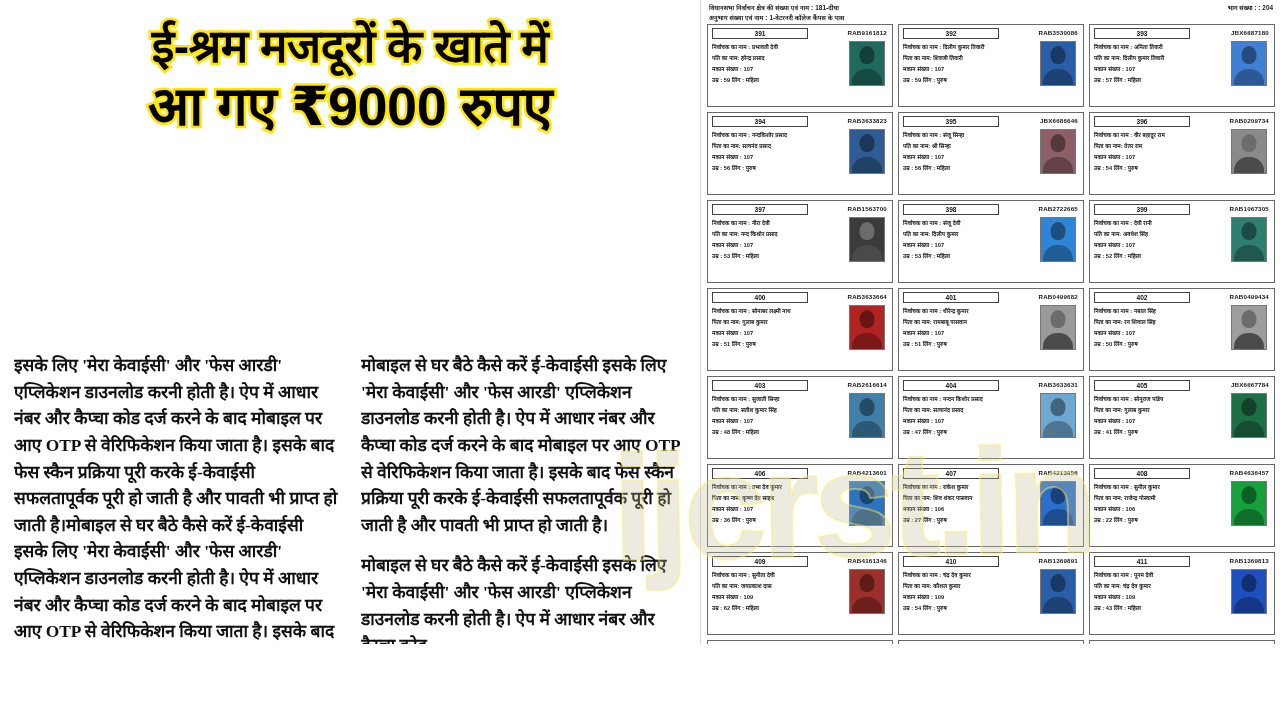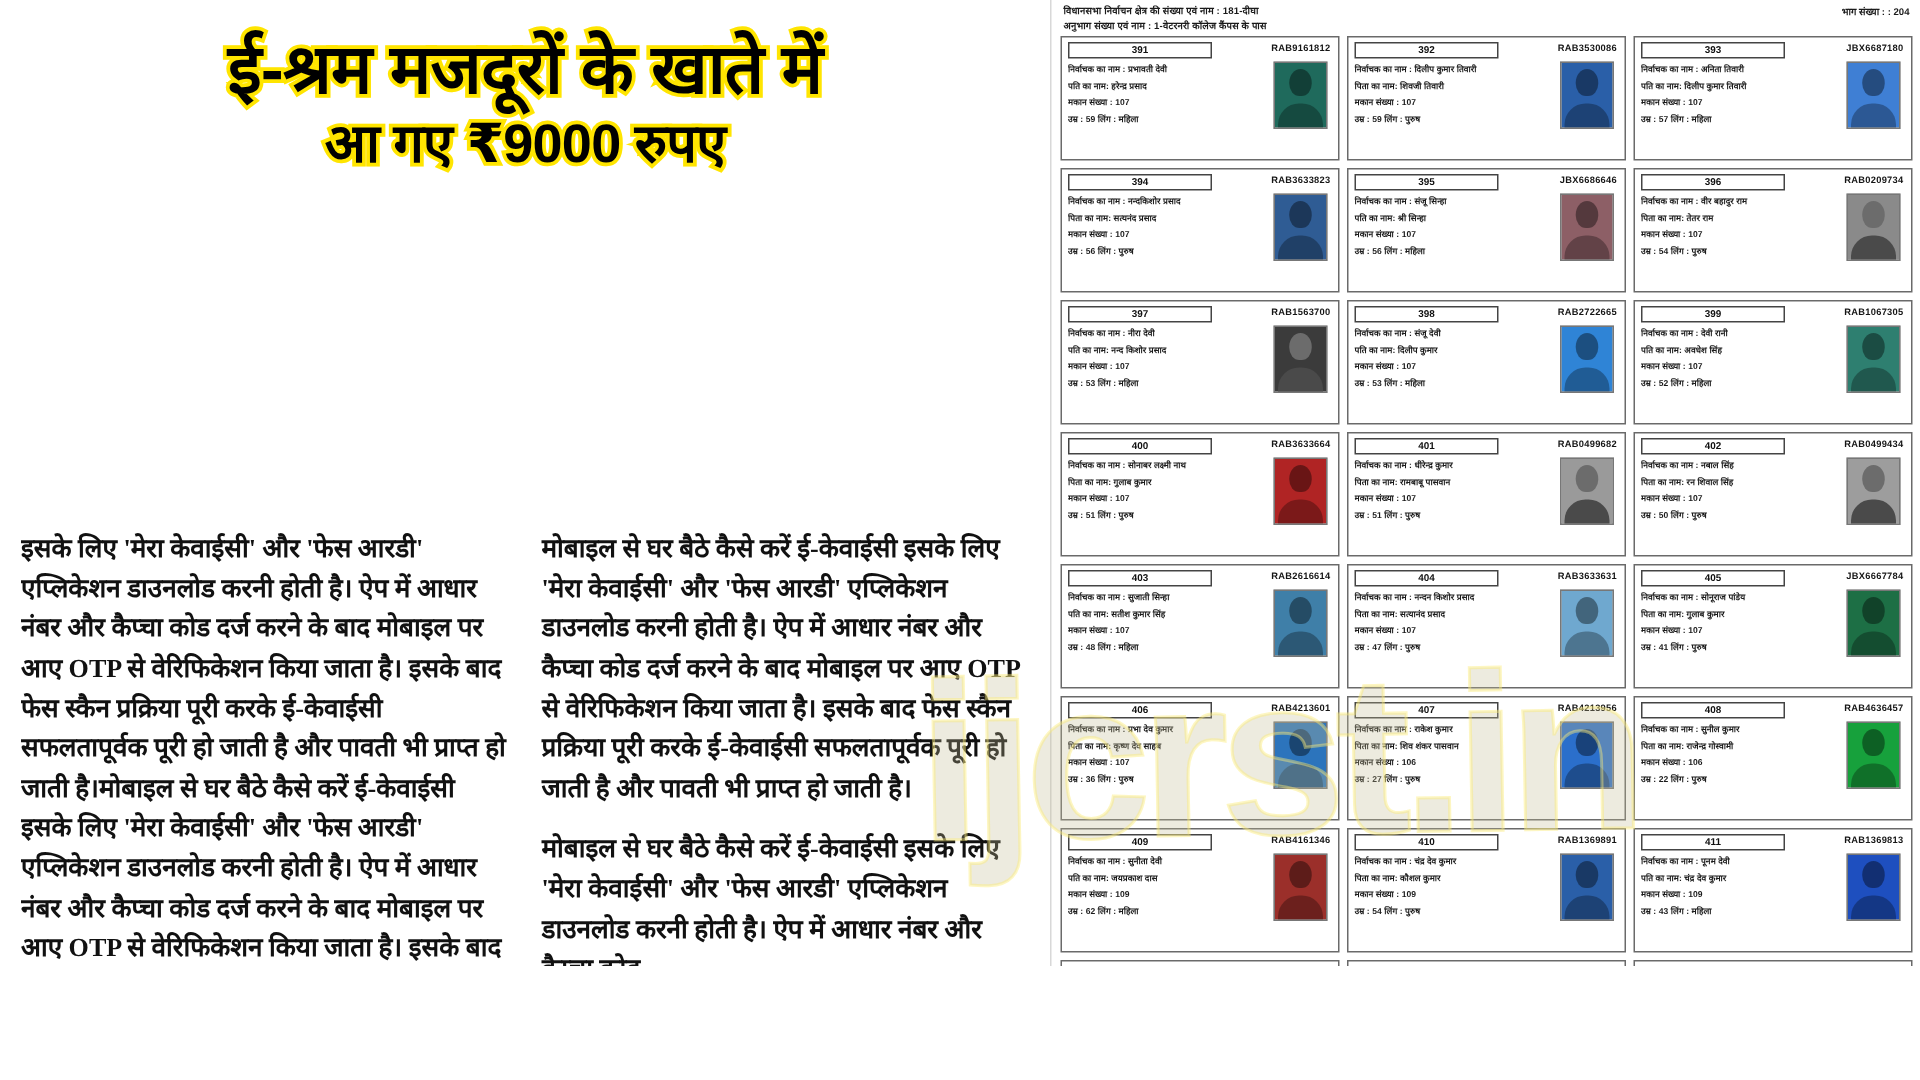--- a/index.html
+++ b/index.html
@@ -25,21 +25,21 @@
     font-weight:bold;
     font-size:46px;
     line-height:1.22;
     color:#000000;
     letter-spacing:-0.5px;
     -webkit-text-stroke:5px #ffe500;
     paint-order:stroke fill;
     text-shadow:0 0 1px #ffe500;
     white-space:nowrap;
   }
-  .headline-line.l2{font-size:36px;}
+  .headline-line.l2{font-size:54px;}
 
   .subhead{
     position:absolute;left:16px;top:289px;width:360px;
     font-family:"Liberation Sans","DejaVu Sans",sans-serif;
     font-weight:bold;font-size:29px;color:#000;line-height:1.2;
     letter-spacing:-0.3px;
   }
 
   .cols{
     position:absolute;left:14px;top:352px;width:672px;height:372px;

